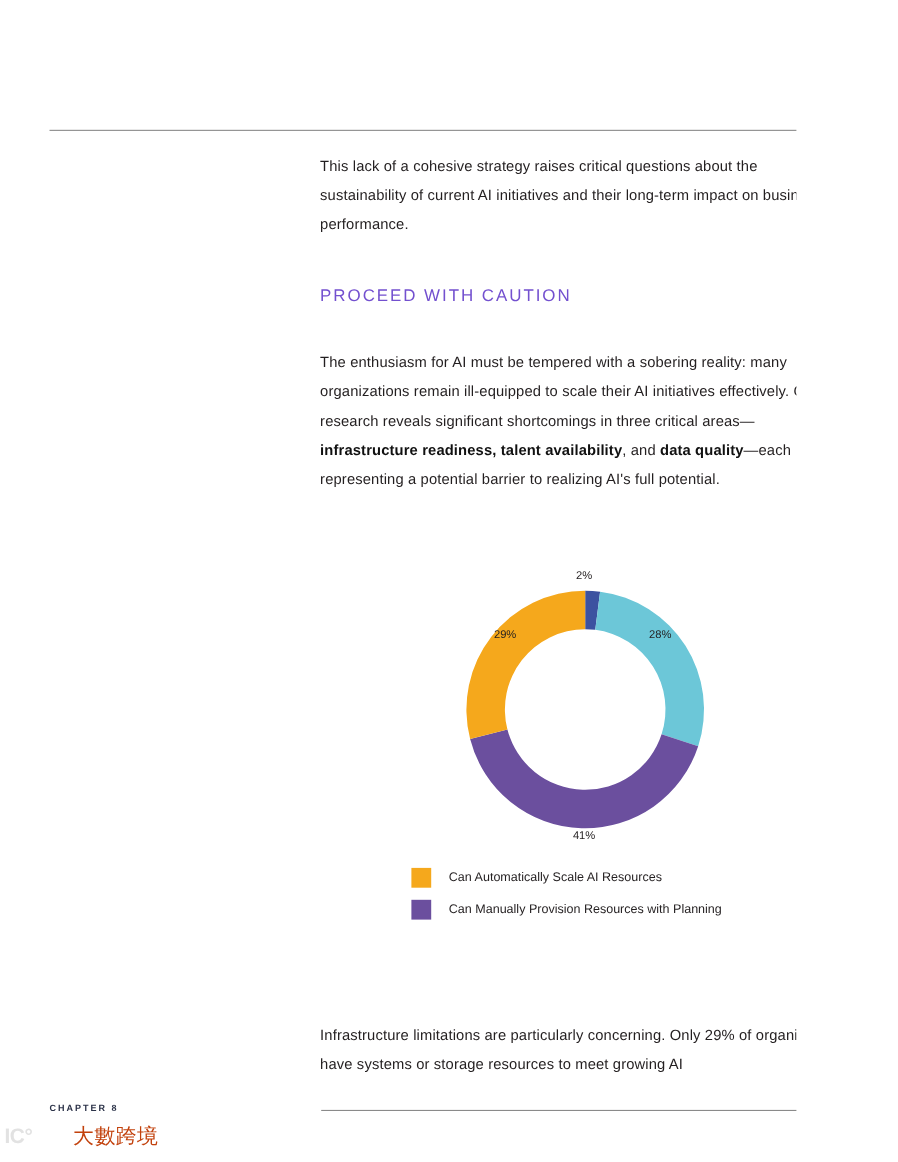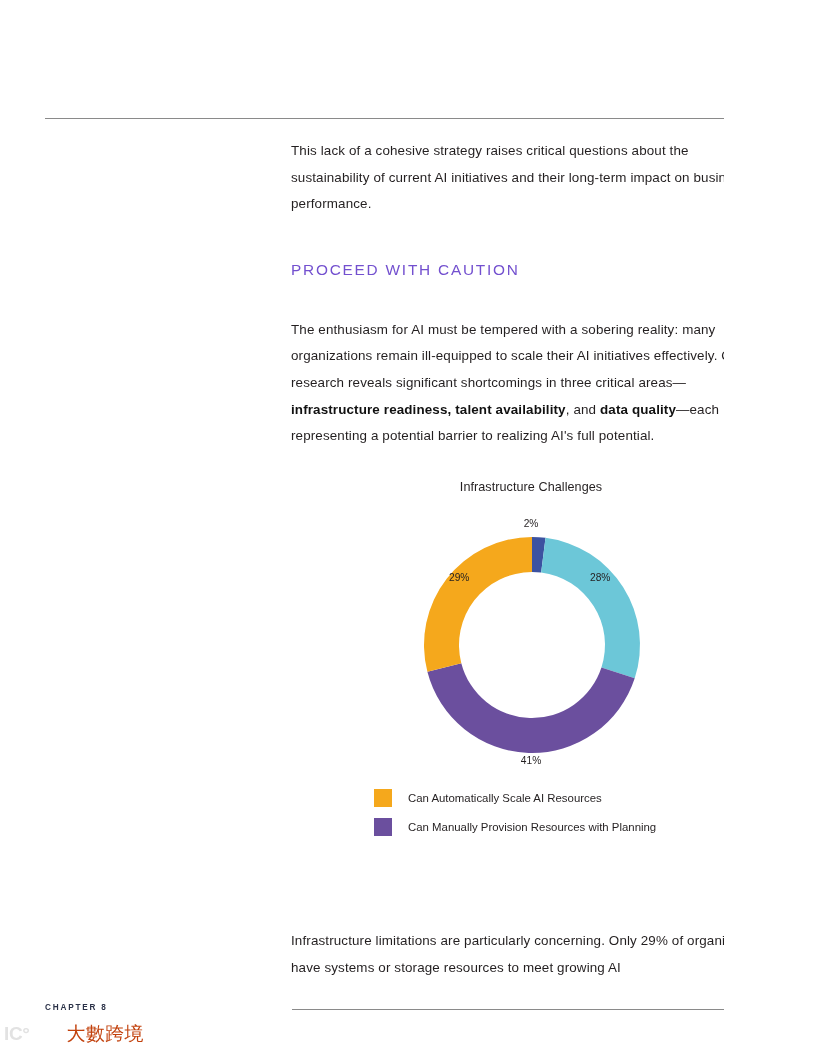--- a/index.html
+++ b/index.html
@@ -195,21 +195,20 @@
 
     <h2 class="section-heading">PROCEED WITH CAUTION</h2>
 
     <div class="gap-after-heading"></div>
 
     <p class="body-text"><span>The enthusiasm for AI must be tempered with a sobering reality: many organizations remain ill-equipped to scale their AI initiatives effectively. Our research reveals significant shortcomings in three critical areas—</span><b>infrastructure readiness, talent availability</b><span>, and </span><b>data quality</b><span>—each representing a potential barrier to realizing AI's full potential.</span></p>
   </div>
 
   <div class="chart-block">
 
-    <div class="chart-title">Infrastructure Challenges</div>
 
     <div class="donut-wrap">
       <svg class="donut-svg" viewBox="0 0 310 260">
         <g id="donut-slices" transform="translate(155,130)">
             <path d="M 0.000 -108.000 A 108 108 0 0 1 13.536 -107.148 L 9.149 -72.424 A 73 73 0 0 0 0.000 -73.000 Z" fill="#3c52a0"></path>
             <path d="M 13.536 -107.148 A 108 108 0 0 1 102.714 33.374 L 69.427 22.558 A 73 73 0 0 0 9.149 -72.424 Z" fill="#6cc7d8"></path>
             <path d="M 102.714 33.374 A 108 108 0 0 1 -104.607 26.859 L -70.707 18.154 A 73 73 0 0 0 69.427 22.558 Z" fill="#6b4f9e"></path>
             <path d="M -104.607 26.859 A 108 108 0 0 1 -0.000 -108.000 L -0.000 -73.000 A 73 73 0 0 0 -70.707 18.154 Z" fill="#f5a81c"></path>
           </g>
       </svg>

